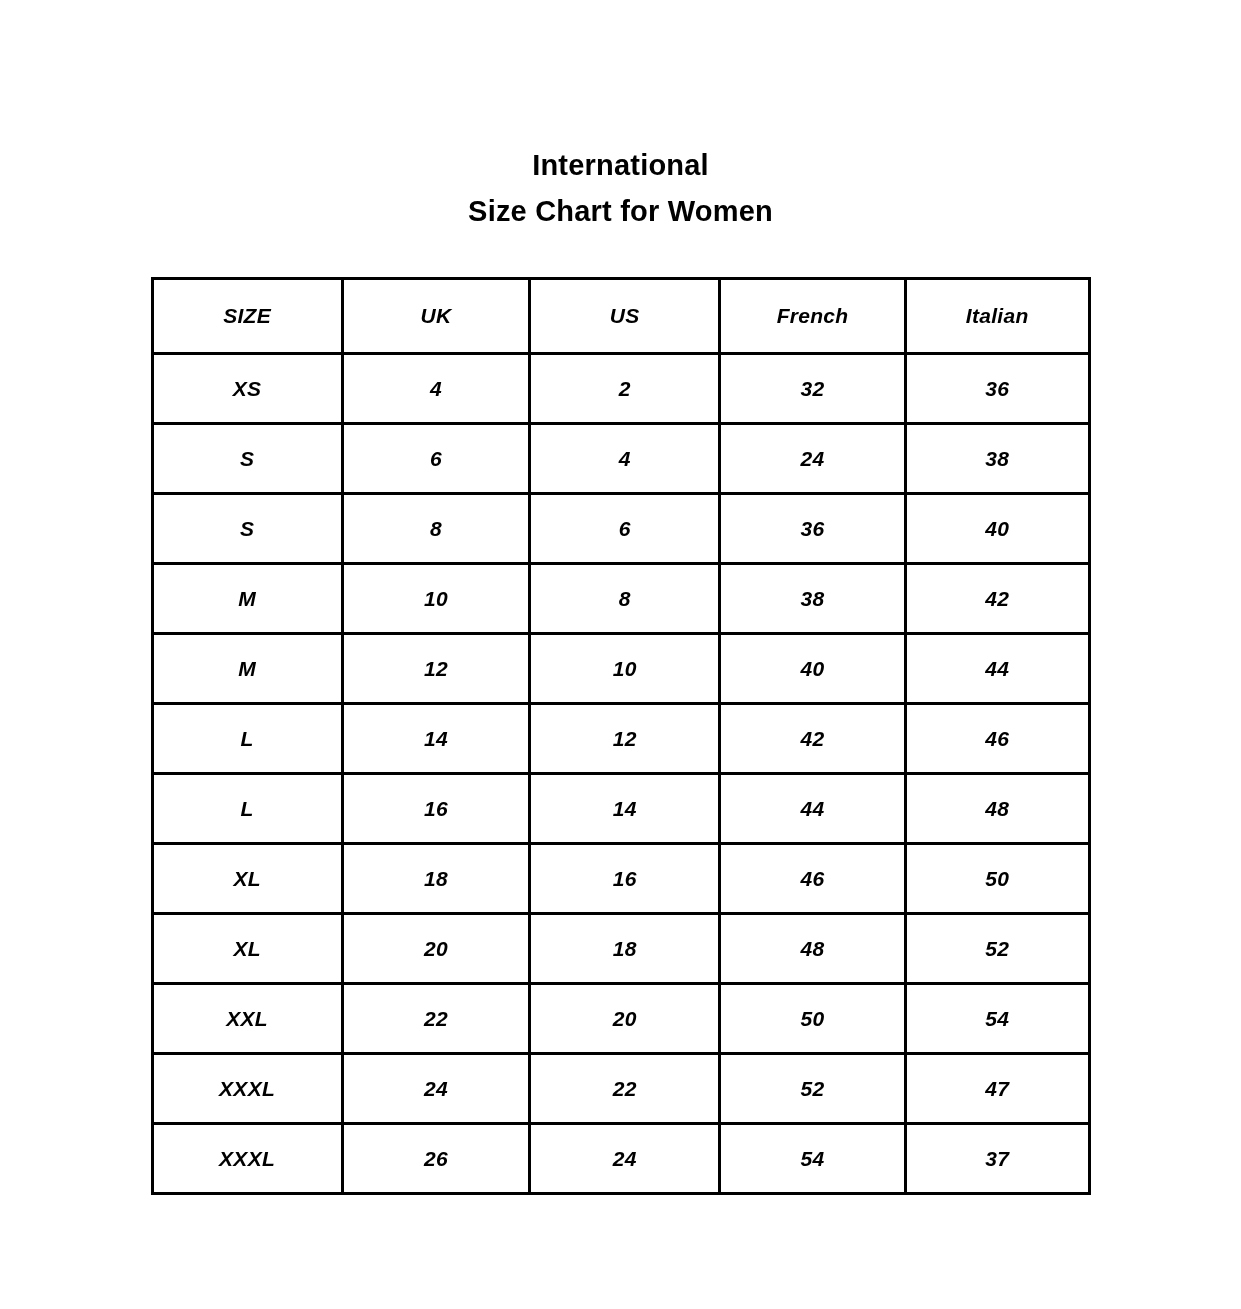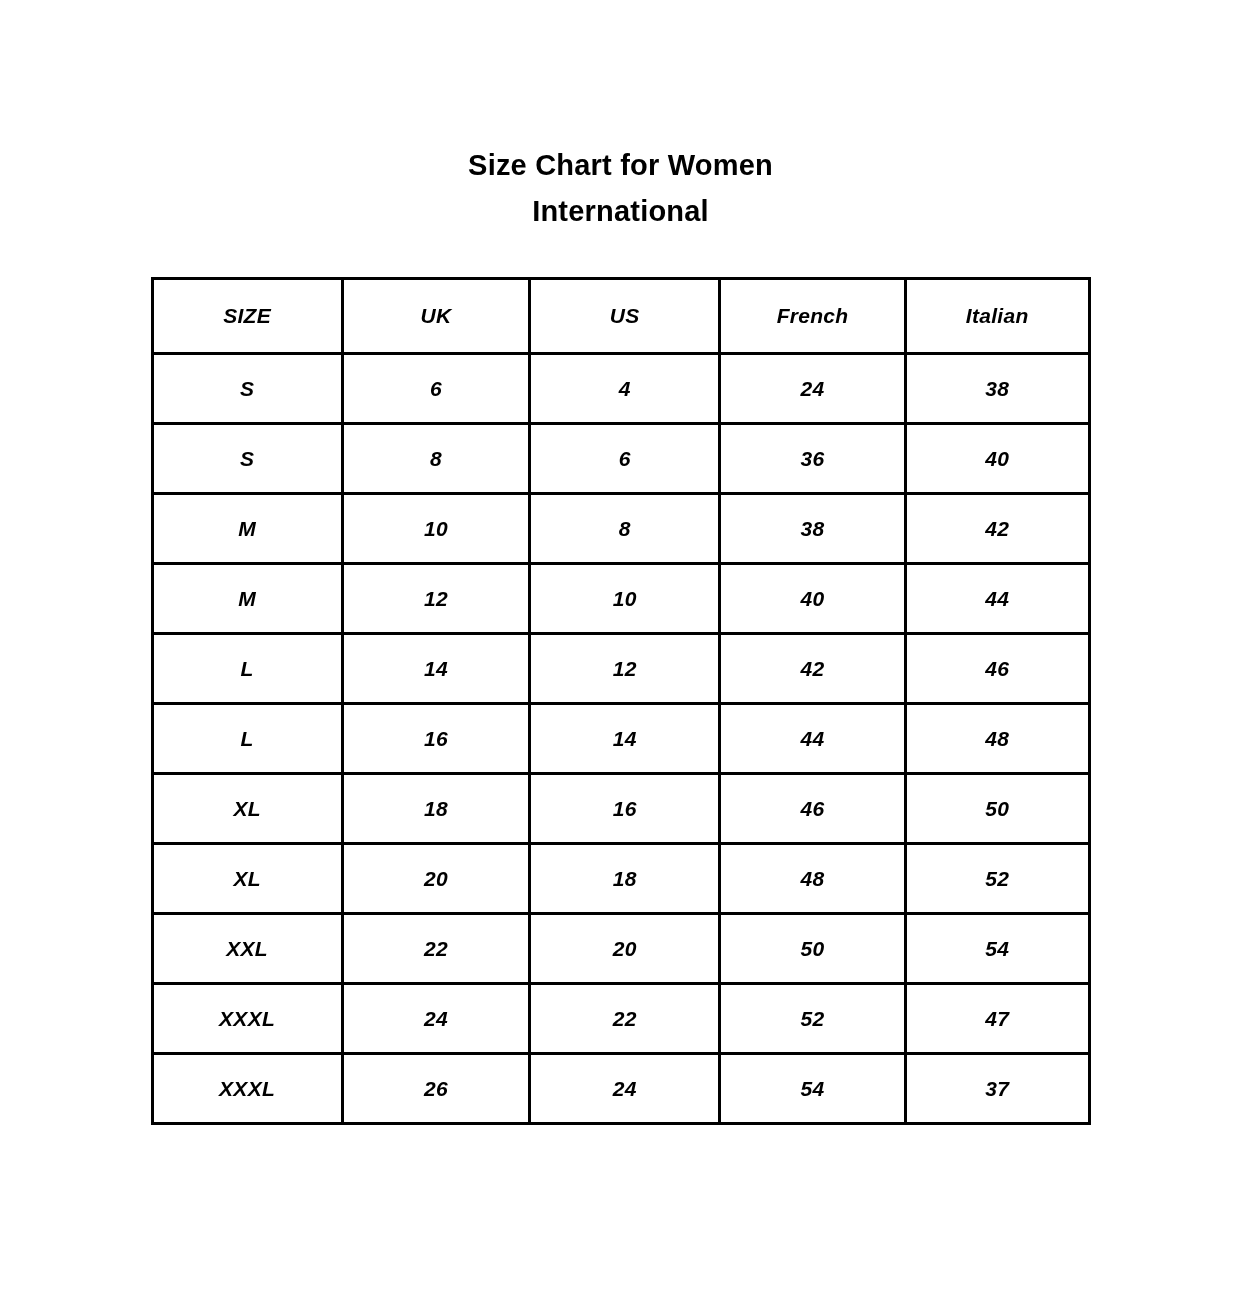--- a/index.html
+++ b/index.html
@@ -64,22 +64,22 @@
   table.size-chart col.c2 { width: 20.3%; }
   table.size-chart col.c3 { width: 19.8%; }
   table.size-chart col.c4 { width: 19.6%; }
 </style>
 </head>
 <body>
 
 <div class="page">
 
   <div class="chart-title">
+    <span class="line">International</span>
     <span class="line">Size Chart for Women</span>
-    <span class="line">International</span>
   </div>
 
   <div class="table-wrap">
     <table class="size-chart">
       <colgroup>
         <col class="c0">
           <col class="c1">
           <col class="c2">
           <col class="c3">
           <col class="c4">
@@ -87,20 +87,27 @@
       <thead>
         <tr>
           <th>SIZE</th>
           <th>UK</th>
           <th>US</th>
           <th>French</th>
           <th>Italian</th>
         </tr>
       </thead>
       <tbody>
+        <tr>
+          <td>XS</td>
+          <td>4</td>
+          <td>2</td>
+          <td>32</td>
+          <td>36</td>
+        </tr>
         <tr>
           <td>S</td>
           <td>6</td>
           <td>4</td>
           <td>24</td>
           <td>38</td>
         </tr>
         <tr>
           <td>S</td>
           <td>8</td>

